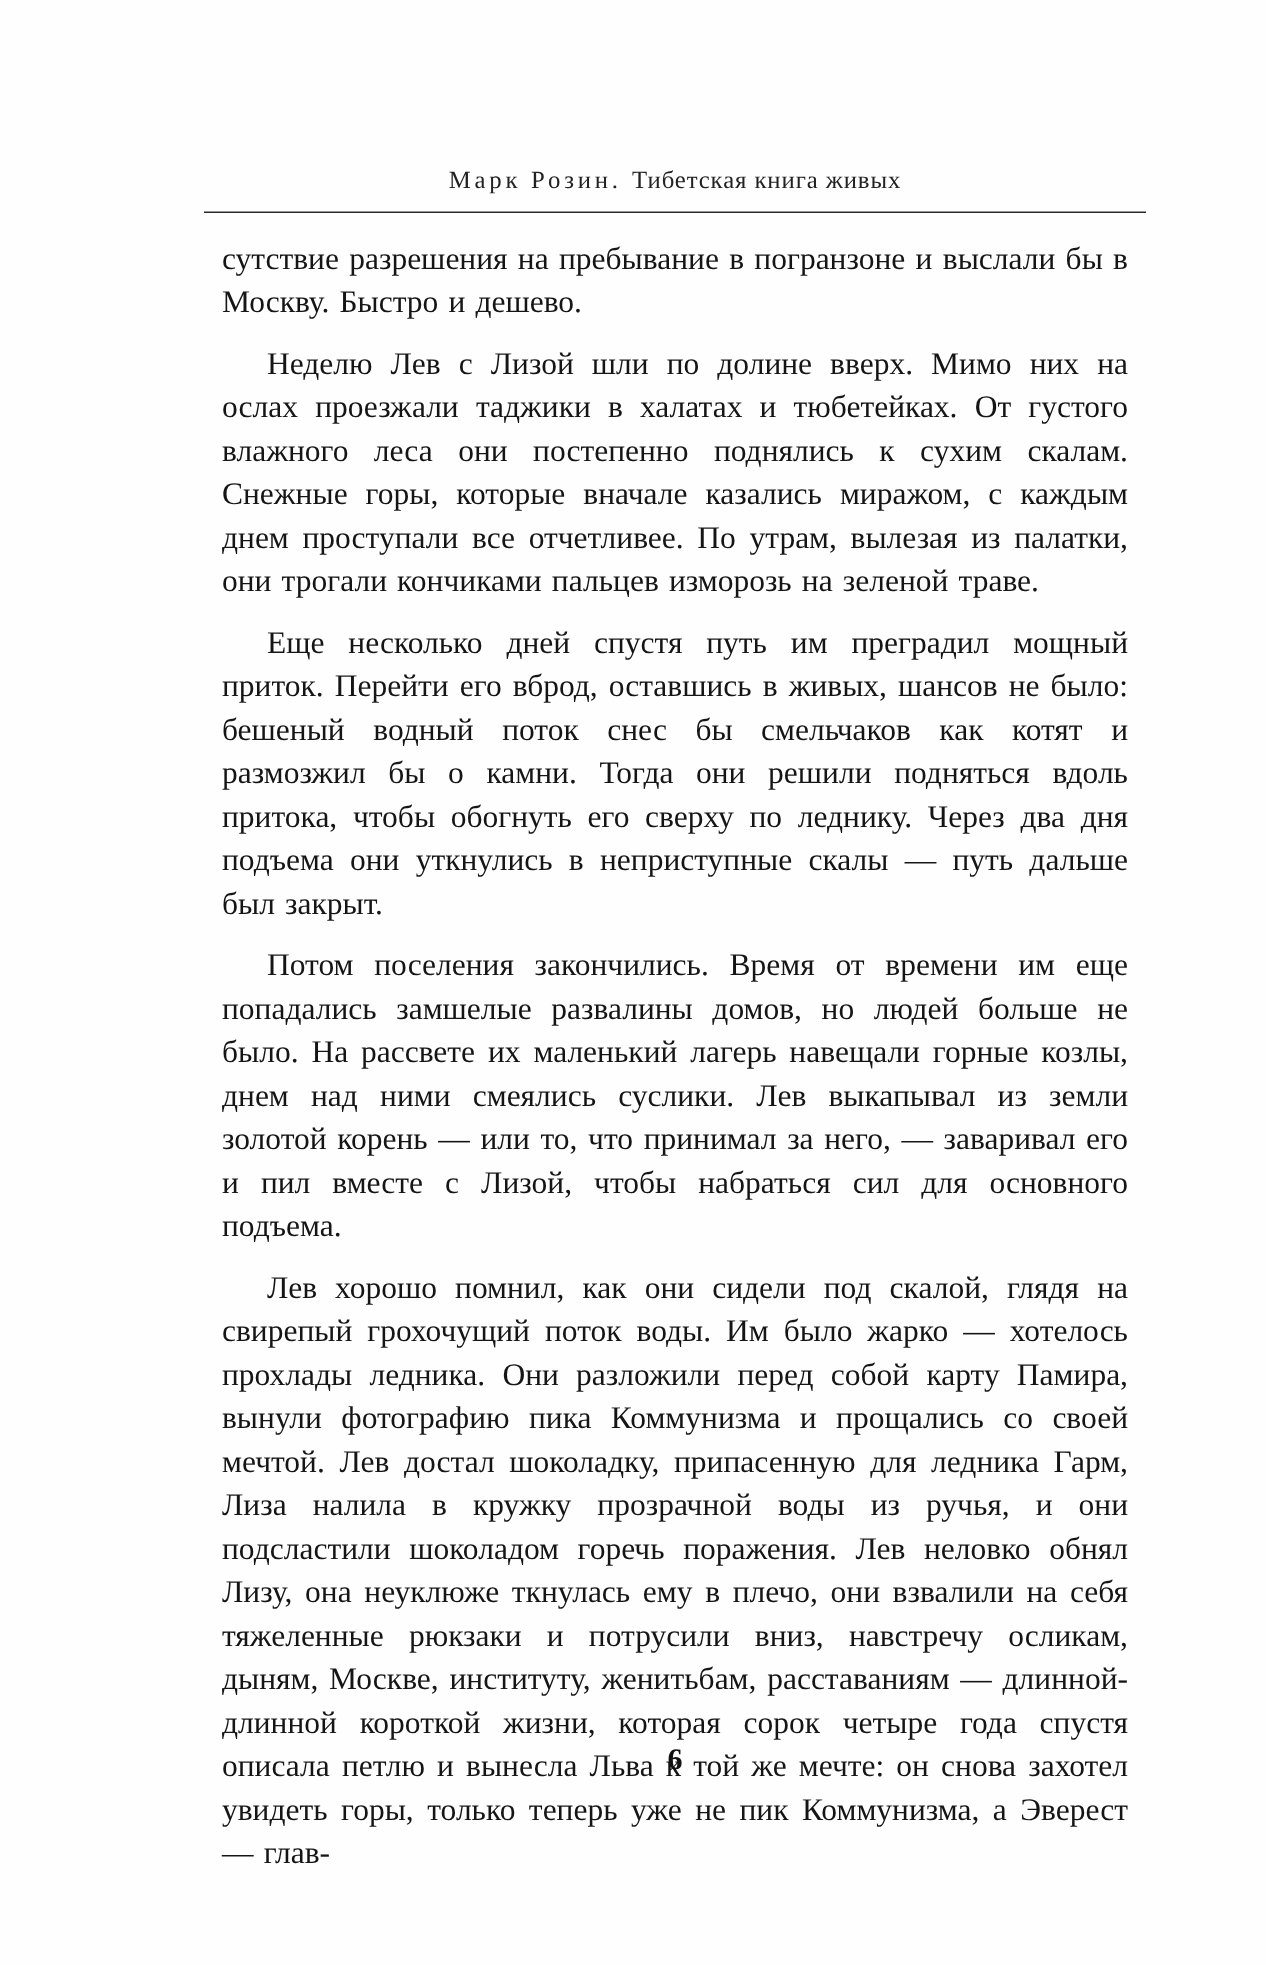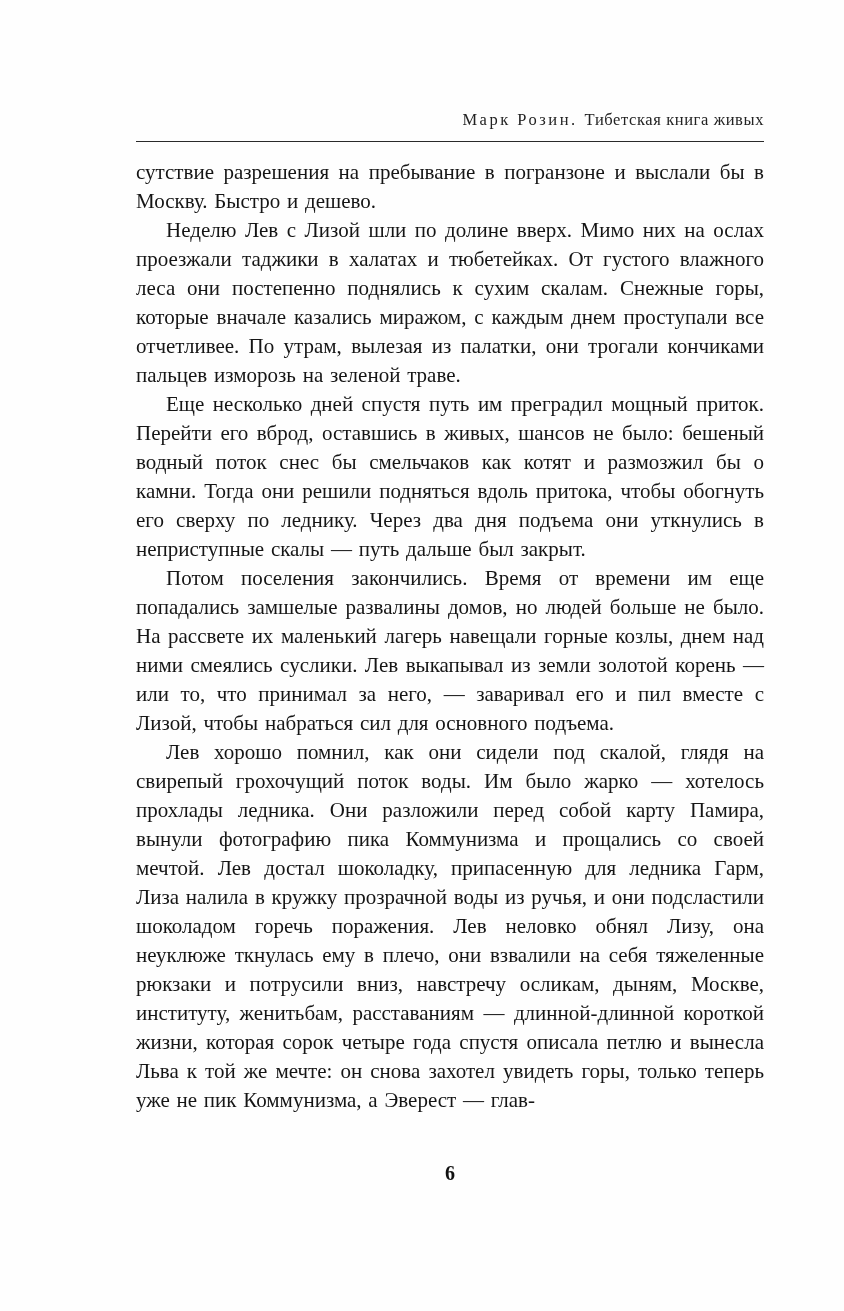--- a/index.html
+++ b/index.html
@@ -18,40 +18,40 @@
     font-family: "Liberation Serif", "DejaVu Serif", serif;
     overflow: hidden;
   }
   .content {
     position: absolute;
     left: 136px;
     top: 110px;
     width: 628px;
   }
   .running-header {
-    text-align: right;
+    text-align: center;
     font-size: 16.5px;
     color: #222222;
     padding-bottom: 11px;
     white-space: nowrap;
   }
   .running-header .author {
     letter-spacing: 2.5px;
     margin-right: 7px;
   }
   .running-header .title {
     letter-spacing: 0.6px;
   }
   .header-rule {
     border: none;
     border-top: 1.6px solid #2a2a2a;
     margin: 0 0 16px 0;
   }
   .body-text p {
-    margin: 0;
+    margin: 12px;
     font-size: 21px;
     line-height: 29px;
     text-align: justify;
     text-indent: 30px;
     word-spacing: 1.5px;
     color: #151515;
   }
   .body-text p.continuation {
     text-indent: 0;
   }

